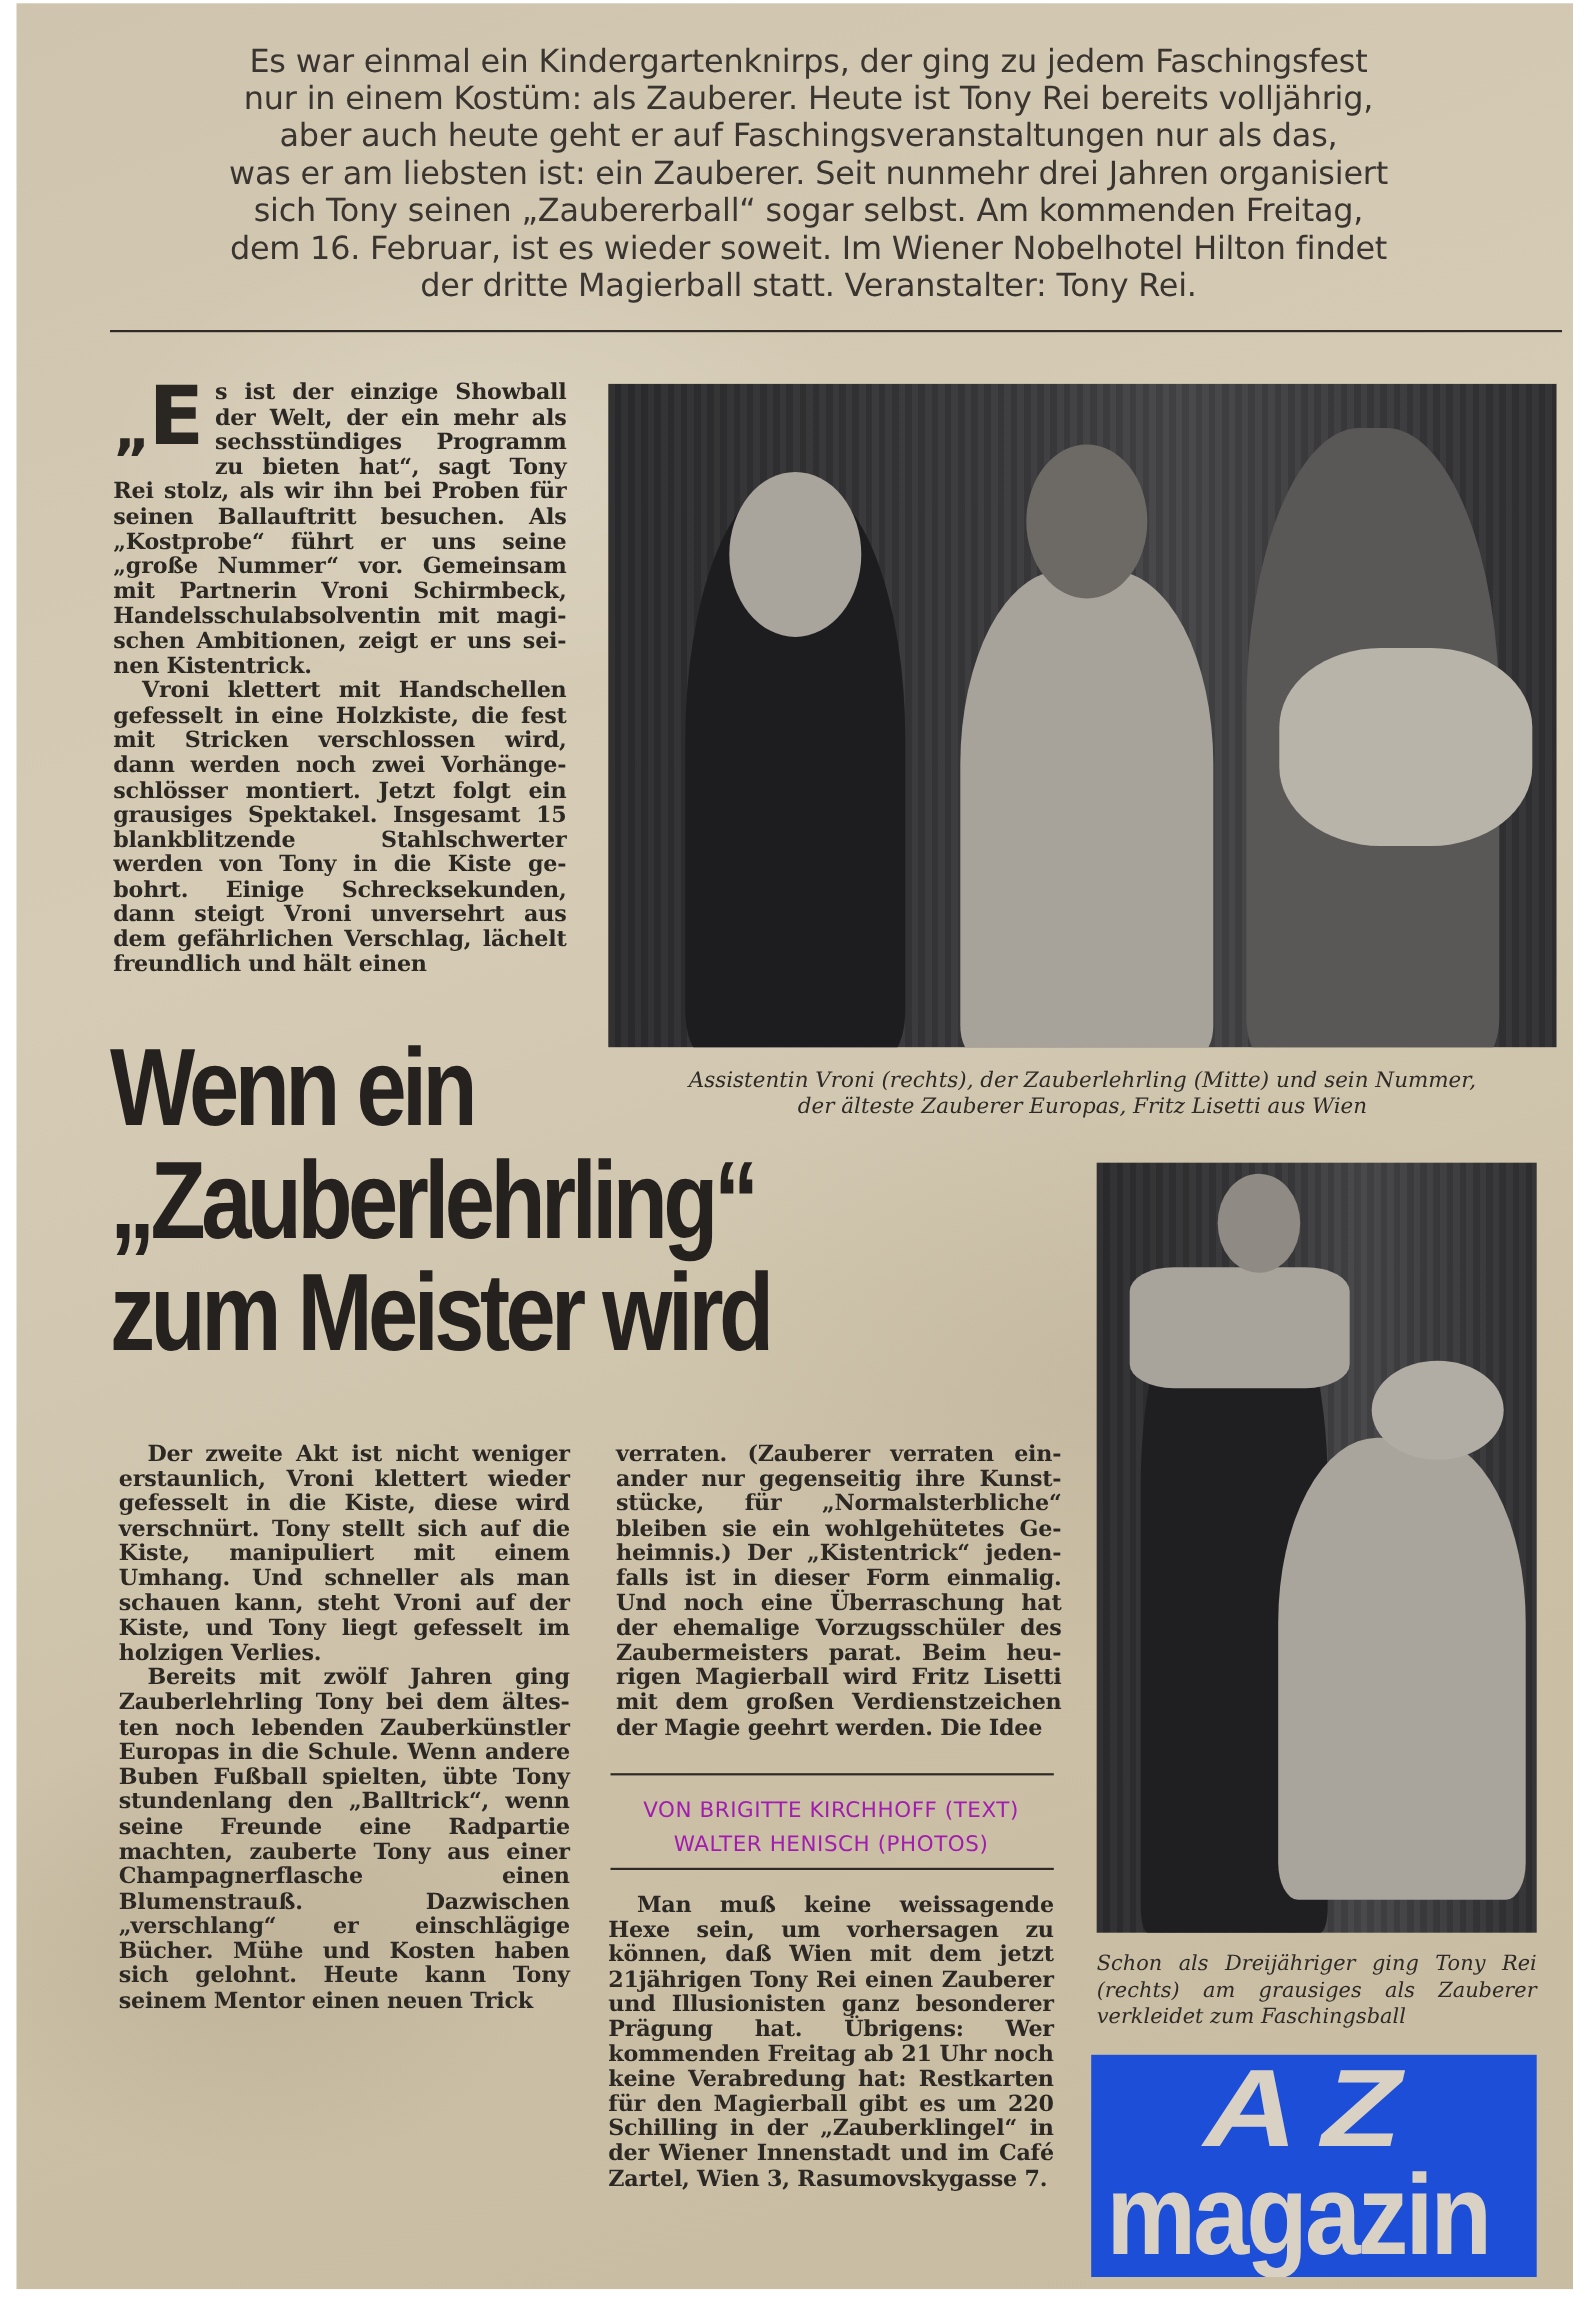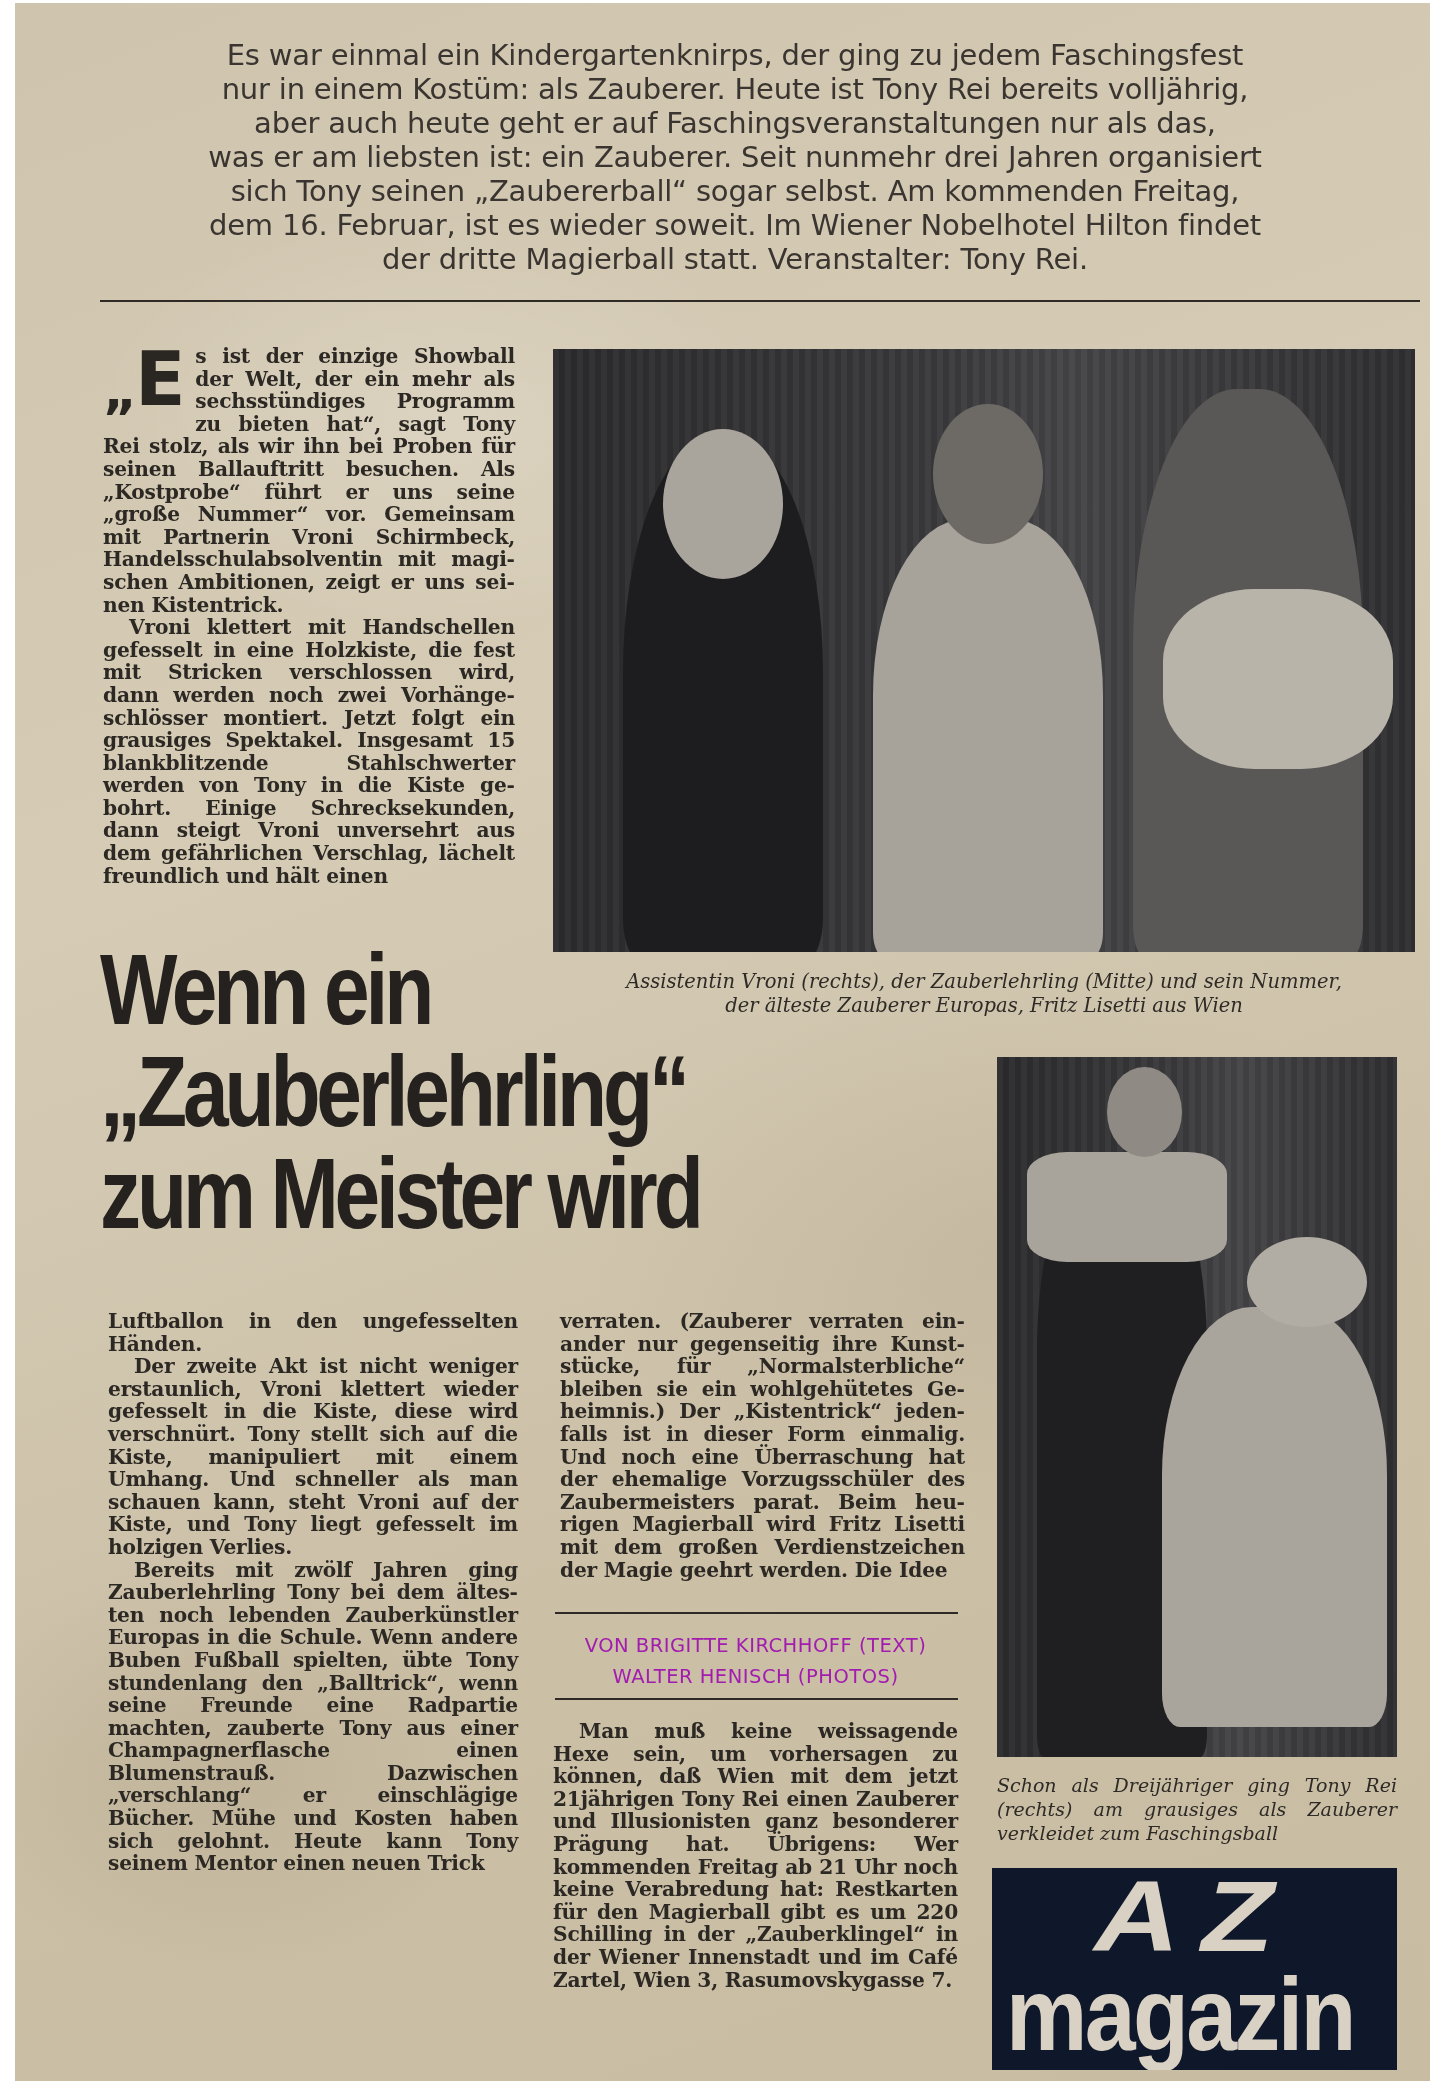--- a/index.html
+++ b/index.html
@@ -59,21 +59,21 @@
     letter-spacing: -5px; transform: scaleX(0.82); transform-origin: left top;
     white-space: pre-line;
   }
 
   .byline {
     font-family: "DejaVu Sans", sans-serif; font-size: 19.5px; line-height: 31px;
     text-align: center; letter-spacing: 0.5px; color: #a21caf; white-space: pre-line;
   }
 
   .logo {
-    left: 992px; top: 1868px; width: 405px; height: 202px; background: #0f172a;
+    left: 992px; top: 1868px; width: 405px; height: 202px; background: #1d4ed8;
     overflow: hidden;
   }
   .logo-az {
     position: absolute; left: 28px; top: 6px; width: 350px; height: 100px;
     font-family: "Liberation Sans", sans-serif; font-weight: bold; font-style: italic;
     font-size: 118px; line-height: 100px; color: #d9d1c4; letter-spacing: 22px;
     text-align: center; transform: scaleY(0.85); transform-origin: top;
   }
   .logo-mag {
     position: absolute; left: 14px; top: 96px; width: 380px;
@@ -110,21 +110,20 @@
   <div class="figure" style="left:610px; top:240px; width:230px; height:180px; background:#b9b4aa; border-radius:40%;"></div>
 </div>
 <div class="abs caption" style="left:553px; top:970px; width:862px; text-align:center; white-space:pre-line;">Assistentin Vroni (rechts), der Zauberlehrling (Mitte) und sein Nummer,
 der älteste Zauberer Europas, Fritz Lisetti aus Wien</div>
 
 <div class="abs headline">Wenn ein
 „Zauberlehrling“
 zum Meister wird</div>
 
 <div class="abs col" style="left:108px; top:1310px; width:410px;">
-  <p class="noindent">Luftballon in den ungefesselten Händen.</p>
   <p>Der zweite Akt ist nicht weniger erstaunlich, Vroni klettert wieder gefesselt in die Kiste, diese wird verschnürt. Tony stellt sich auf die Kiste, manipuliert mit einem Umhang. Und schneller als man schauen kann, steht Vroni auf der Kiste, und Tony liegt gefesselt im holzigen Verlies.</p>
   <p>Bereits mit zwölf Jahren ging Zauberlehrling Tony bei dem ältes­ten noch lebenden Zauberkünst­ler Europas in die Schule. Wenn andere Buben Fußball spielten, übte Tony stundenlang den „Ball­trick“, wenn seine Freunde eine Radpartie machten, zauberte Tony aus einer Champagnerflasche einen Blumenstrauß. Dazwischen „verschlang“ er einschlägige Bücher. Mühe und Kosten haben sich gelohnt. Heute kann Tony seinem Mentor einen neuen Trick</p>
 </div>
 
 <div class="abs col" style="left:560px; top:1310px; width:405px;">
   <p class="noindent">verraten. (Zauberer verraten ein­ander nur gegenseitig ihre Kunst­stücke, für „Normalsterbliche“ bleiben sie ein wohlgehütetes Ge­heimnis.) Der „Kistentrick“ jeden­falls ist in dieser Form einmalig. Und noch eine Überraschung hat der ehemalige Vorzugsschüler des Zaubermeisters parat. Beim heu­rigen Magierball wird Fritz Lisetti mit dem großen Verdienstzeichen der Magie geehrt werden. Die Idee</p>
 </div>
 <div class="abs rule" style="left:555px; top:1612px; width:403px;"></div>
 <div class="abs byline" style="left:553px; top:1630px; width:405px;">VON BRIGITTE KIRCHHOFF (TEXT)
 WALTER HENISCH (PHOTOS)</div>

